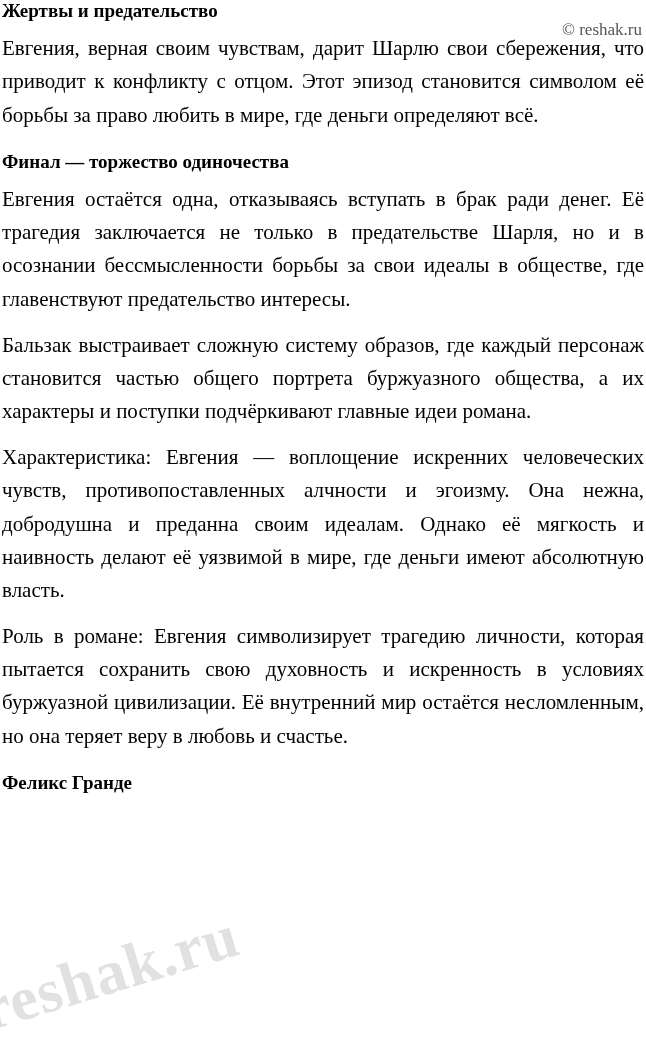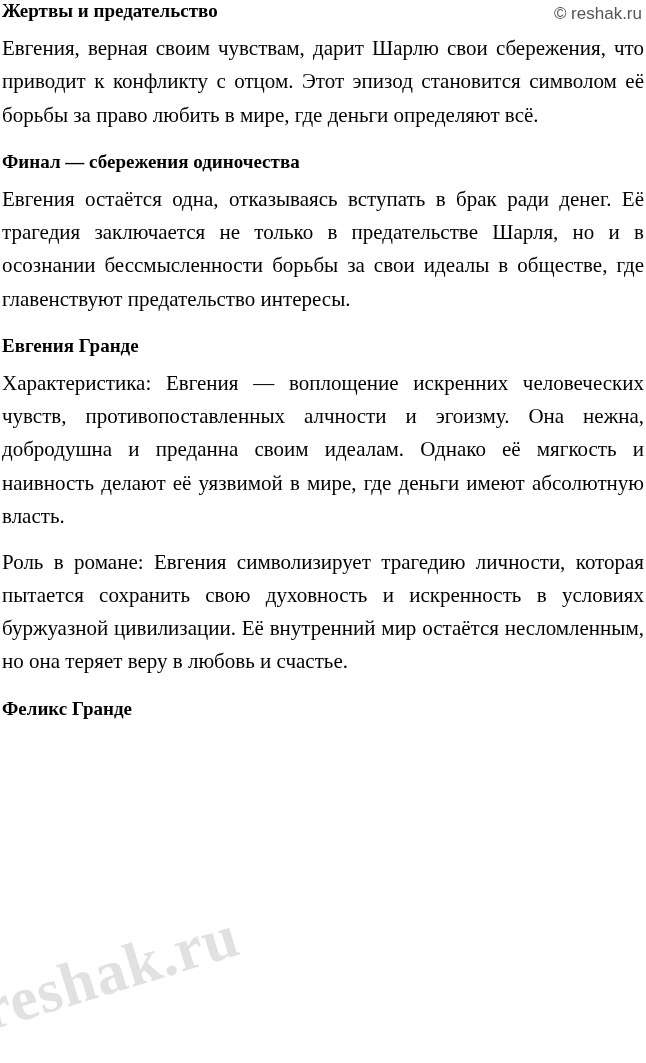--- a/index.html
+++ b/index.html
@@ -17,23 +17,23 @@
   }
   .page {
     position: relative;
     width: 646px;
     height: 1063px;
     box-sizing: border-box;
     padding: 0 2px;
   }
   .watermark-top {
     position: absolute;
-    top: 4px;
+    top: 20px;
     right: 4px;
-    font-family: Liberation Sans, sans-serif;
+    font-family: Liberation Serif, serif;
     font-size: 17px;
     color: #555555;
     white-space: nowrap;
     z-index: 5;
   }
   .watermark-big {
     position: absolute;
     left: -6px;
     bottom: 18px;
     font-family: "Liberation Serif", serif;
@@ -90,27 +90,27 @@
   <div class="watermark-big">reshak.ru</div>
   <div class="watermark-top">© reshak.ru</div>
 
   <div class="content">
 
     <h2 class="heading first-heading">Жертвы и предательство</h2>
 
     <p class="para">Евгения, верная своим чувствам, дарит Шарлю свои сбережения, что приводит к конфликту с отцом. Этот эпизод становится символом её борьбы за право любить в мире, где деньги определяют всё.</p>
 
 
-    <h2 class="heading spaced">Финал — сбережения одиночества</h2>
+    <h2 class="heading spaced">Финал — торжество одиночества</h2>
 
     <p class="para">Евгения остаётся одна, отказываясь вступать в брак ради денег. Её трагедия заключается не только в предательстве Шарля, но и в осознании бессмысленности борьбы за свои идеалы в обществе, где главенствуют предательство интересы.</p>
 
 
+    <p class="para">Бальзак выстраивает сложную систему образов, где каждый персонаж становится частью общего портрета буржуазного общества, а их характеры и поступки подчёркивают главные идеи романа.</p>
 
-    <h2 class="heading spaced">Евгения Гранде</h2>
 
     <p class="para"><span class="lead">Характеристика</span><span>: Евгения — воплощение искренних человеческих чувств, противопоставленных алчности и эгоизму. Она нежна, добродушна и преданна своим идеалам. Однако её мягкость и наивность делают её уязвимой в мире, где деньги имеют абсолютную власть.</span></p>
 
     <p class="para"><span class="lead">Роль в романе</span><span>: Евгения символизирует трагедию личности, которая пытается сохранить свою духовность и искренность в условиях буржуазной цивилизации. Её внутренний мир остаётся несломленным, но она теряет веру в любовь и счастье.</span></p>
 
     <h2 class="heading spaced">Феликс Гранде</h2>
 
   </div>
 </div>
 

